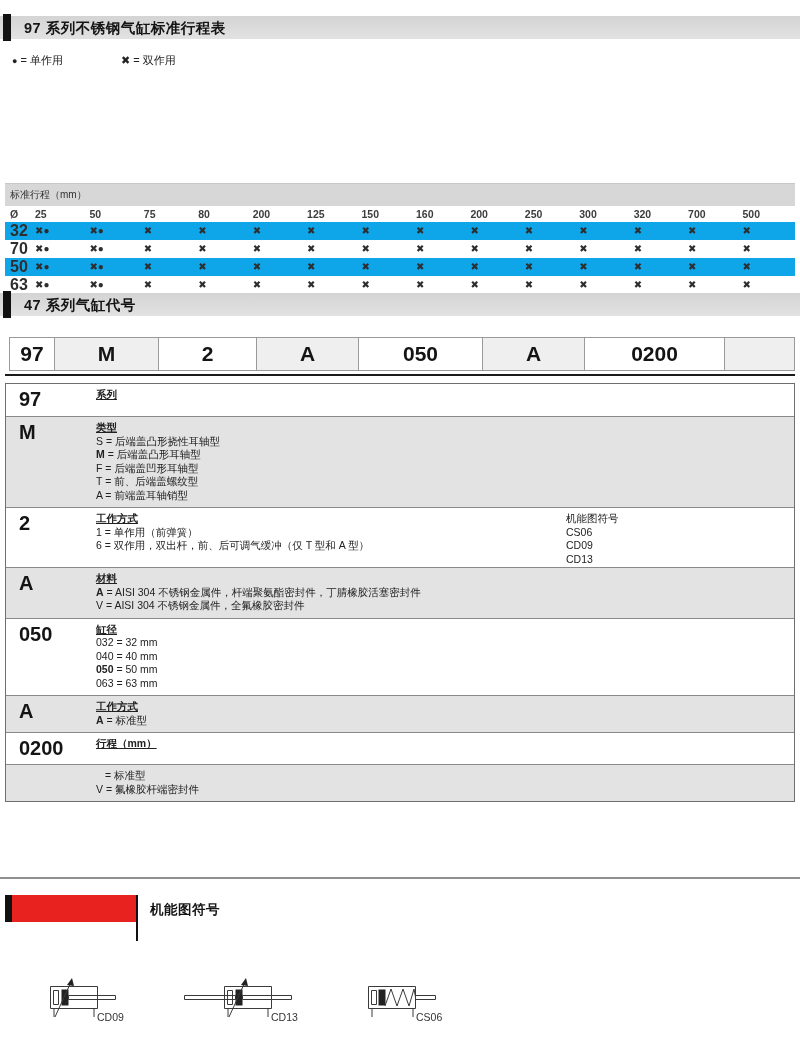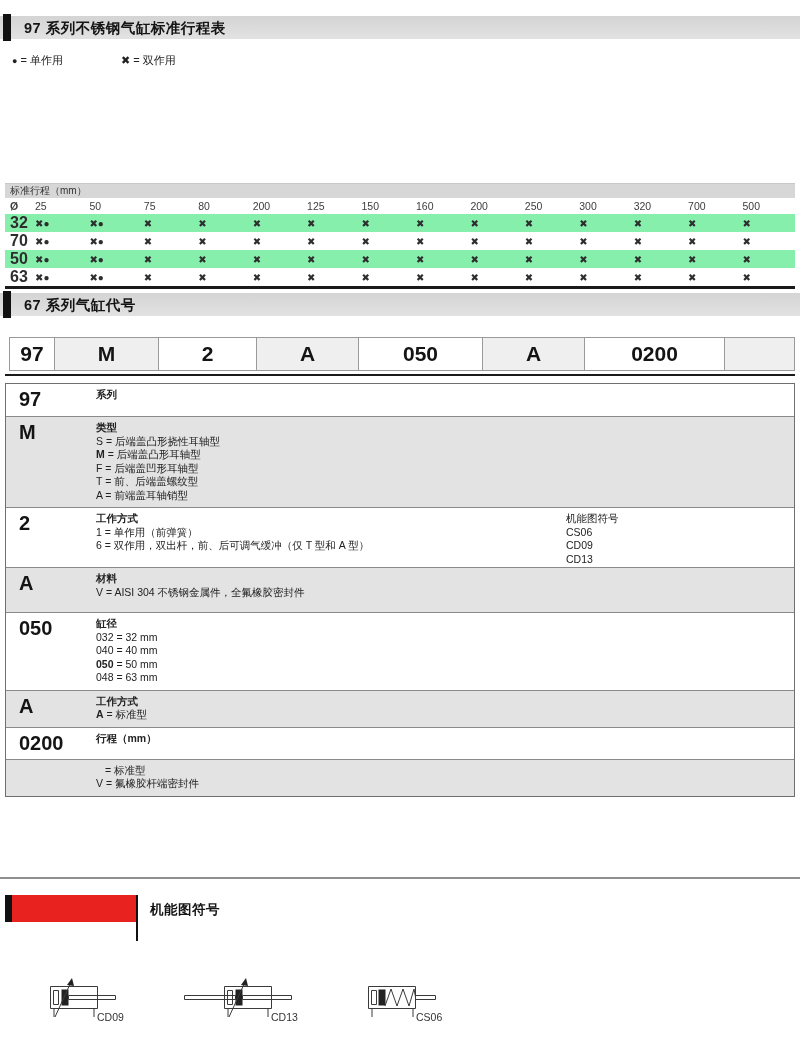--- a/index.html
+++ b/index.html
@@ -17,43 +17,43 @@
 
   
   .legend { position:absolute; top:53px; left:12px; display:flex; gap:58px; font-size:11px; color:#222; }
   .legend .sym { font-weight:bold; }
   .legend .dot { font-size:9px; }
 
   
   .stroke { position:absolute; top:183px; left:5px; width:790px; border-collapse:collapse;
     table-layout:fixed; color:#2e2e2e; border-top:1px solid #c8c8c8; border-bottom:3px solid #1a1a1a; }
   .stroke td { text-align:left; padding:0 0 0 2px; vertical-align:middle; overflow:hidden; white-space:nowrap; }
-  .stroke .trow td { background:#d7d7d7; font-size:10px; height:14px; padding-left:5px; color:#333; }
-  .stroke .hrow td { height:16px; font-size:10.5px; font-weight:normal; color:#3c3c3c; }
+  .stroke .trow td { background:#d7d7d7; font-size:10px; height:22px; padding-left:5px; color:#333; }
+  .stroke .hrow td { height:16px; font-size:10.5px; font-weight:bold; color:#3c3c3c; }
   .stroke tbody tr { height:17px; }
-  .stroke tbody tr.sh { background:#86efac; }
+  .stroke tbody tr.sh { background:#0ea5e9; }
   .stroke td.dia { font-weight:bold; padding-left:5px; }
   .stroke td.sym { font-size:10px; font-weight:bold; letter-spacing:0; }
 
   
   .coderow { position:absolute; top:337px; left:9px; display:flex; }
   .coderow .cell { border:1px solid #9a9a9a; border-left:none; height:34px; display:flex;
     align-items:center; justify-content:center; font-size:21px; font-weight:bold; color:#141414; background:#fff; }
   .coderow .cell:first-child { border-left:1px solid #9a9a9a; }
   .coderow .cell.sh { background:#efefef; }
   .blackline { position:absolute; top:374px; left:5px; width:790px; height:2px; background:#1a1a1a; }
 
   
   .details { position:absolute; top:383px; left:5px; width:790px; border:1px solid #6f6f6f; background:#fff; }
   .drow { position:relative; display:flex; border-top:1px solid #8a8a8a; background:#fff; }
   .drow:first-child { border-top:none; }
   .drow.sh { background:#e3e3e3; }
   .drow .code { width:82px; padding:4px 0 0 13px; font-size:20px; font-weight:bold; color:#141414; flex:none; }
   .drow .desc { flex:1; padding:4px 0 5px 8px; font-size:10.5px; line-height:13.5px; color:#222; }
-  .drow .desc .ttl { font-weight:bold; display:block; }
+  .drow .desc .ttl { font-weight:bold; display:block;text-decoration:underline; }
   .drow .side { position:absolute; left:560px; top:4px; font-size:10.5px; line-height:13.5px; color:#222; }
   .drow .side .ttl { display:block; }
   .pfx-b { font-weight:bold; }
 
   
   .rule { position:absolute; top:877px; left:0; width:800px; height:2px; background:#8f8f8f; }
   .banner-black { position:absolute; top:895px; left:5px; width:7px; height:27px; background:#111; }
   .banner-red { position:absolute; top:895px; left:12px; width:124px; height:27px; background:#e8231f; }
   .banner-vline { position:absolute; top:895px; left:136px; width:2px; height:46px; background:#111; }
   .banner-title { position:absolute; top:901px; left:150px; font-size:13.5px; font-weight:bold; color:#141414; letter-spacing:0.5px; }
@@ -176,21 +176,21 @@
           <td class="sym">✖</td>
           <td class="sym">✖</td>
           <td class="sym">✖</td>
           <td class="sym">✖</td>
         </tr>
       </tbody>
   </table>
 
   <div class="sec-header" id="hdr2">
     <div class="bar"></div>
-    <div class="t">67 系列气缸代号</div>
+    <div class="t">47 系列气缸代号</div>
   </div>
 
   <div class="coderow">
       <div class="cell" style="width: 46px;">97</div>
       <div class="cell sh" style="width: 104px;">M</div>
       <div class="cell" style="width: 98px;">2</div>
       <div class="cell sh" style="width: 102px;">A</div>
       <div class="cell" style="width: 124px;">050</div>
       <div class="cell sh" style="width: 102px;">A</div>
       <div class="cell" style="width: 140px;">0200</div>
@@ -227,31 +227,32 @@
           <span class="ttl">机能图符号</span>
           <div>CS06</div>
           <div>CD09</div>
           <div>CD13</div>
         </div>
       </div>
       <div class="drow sh" style="min-height: 45px;">
         <div class="code">A</div>
         <div class="desc">
           <span class="ttl">材料</span>
+          <div><span class="pfx-b">A</span> = AISI 304 不锈钢金属件，杆端聚氨酯密封件，丁腈橡胶活塞密封件</div>
           <div><span>V</span> = AISI 304 不锈钢金属件，全氟橡胶密封件</div>
         </div>
       </div>
       <div class="drow" style="min-height: 66px;">
         <div class="code">050</div>
         <div class="desc">
           <span class="ttl">缸径</span>
           <div><span>032</span> = 32 mm</div>
           <div><span>040</span> = 40 mm</div>
           <div><span class="pfx-b">050</span> = 50 mm</div>
-          <div><span>048</span> = 63 mm</div>
+          <div><span>063</span> = 63 mm</div>
         </div>
       </div>
       <div class="drow sh" style="min-height: 32px;">
         <div class="code">A</div>
         <div class="desc">
           <span class="ttl">工作方式</span>
           <div><span class="pfx-b">A</span> = 标准型</div>
         </div>
       </div>
       <div class="drow" style="min-height: 32px;">

